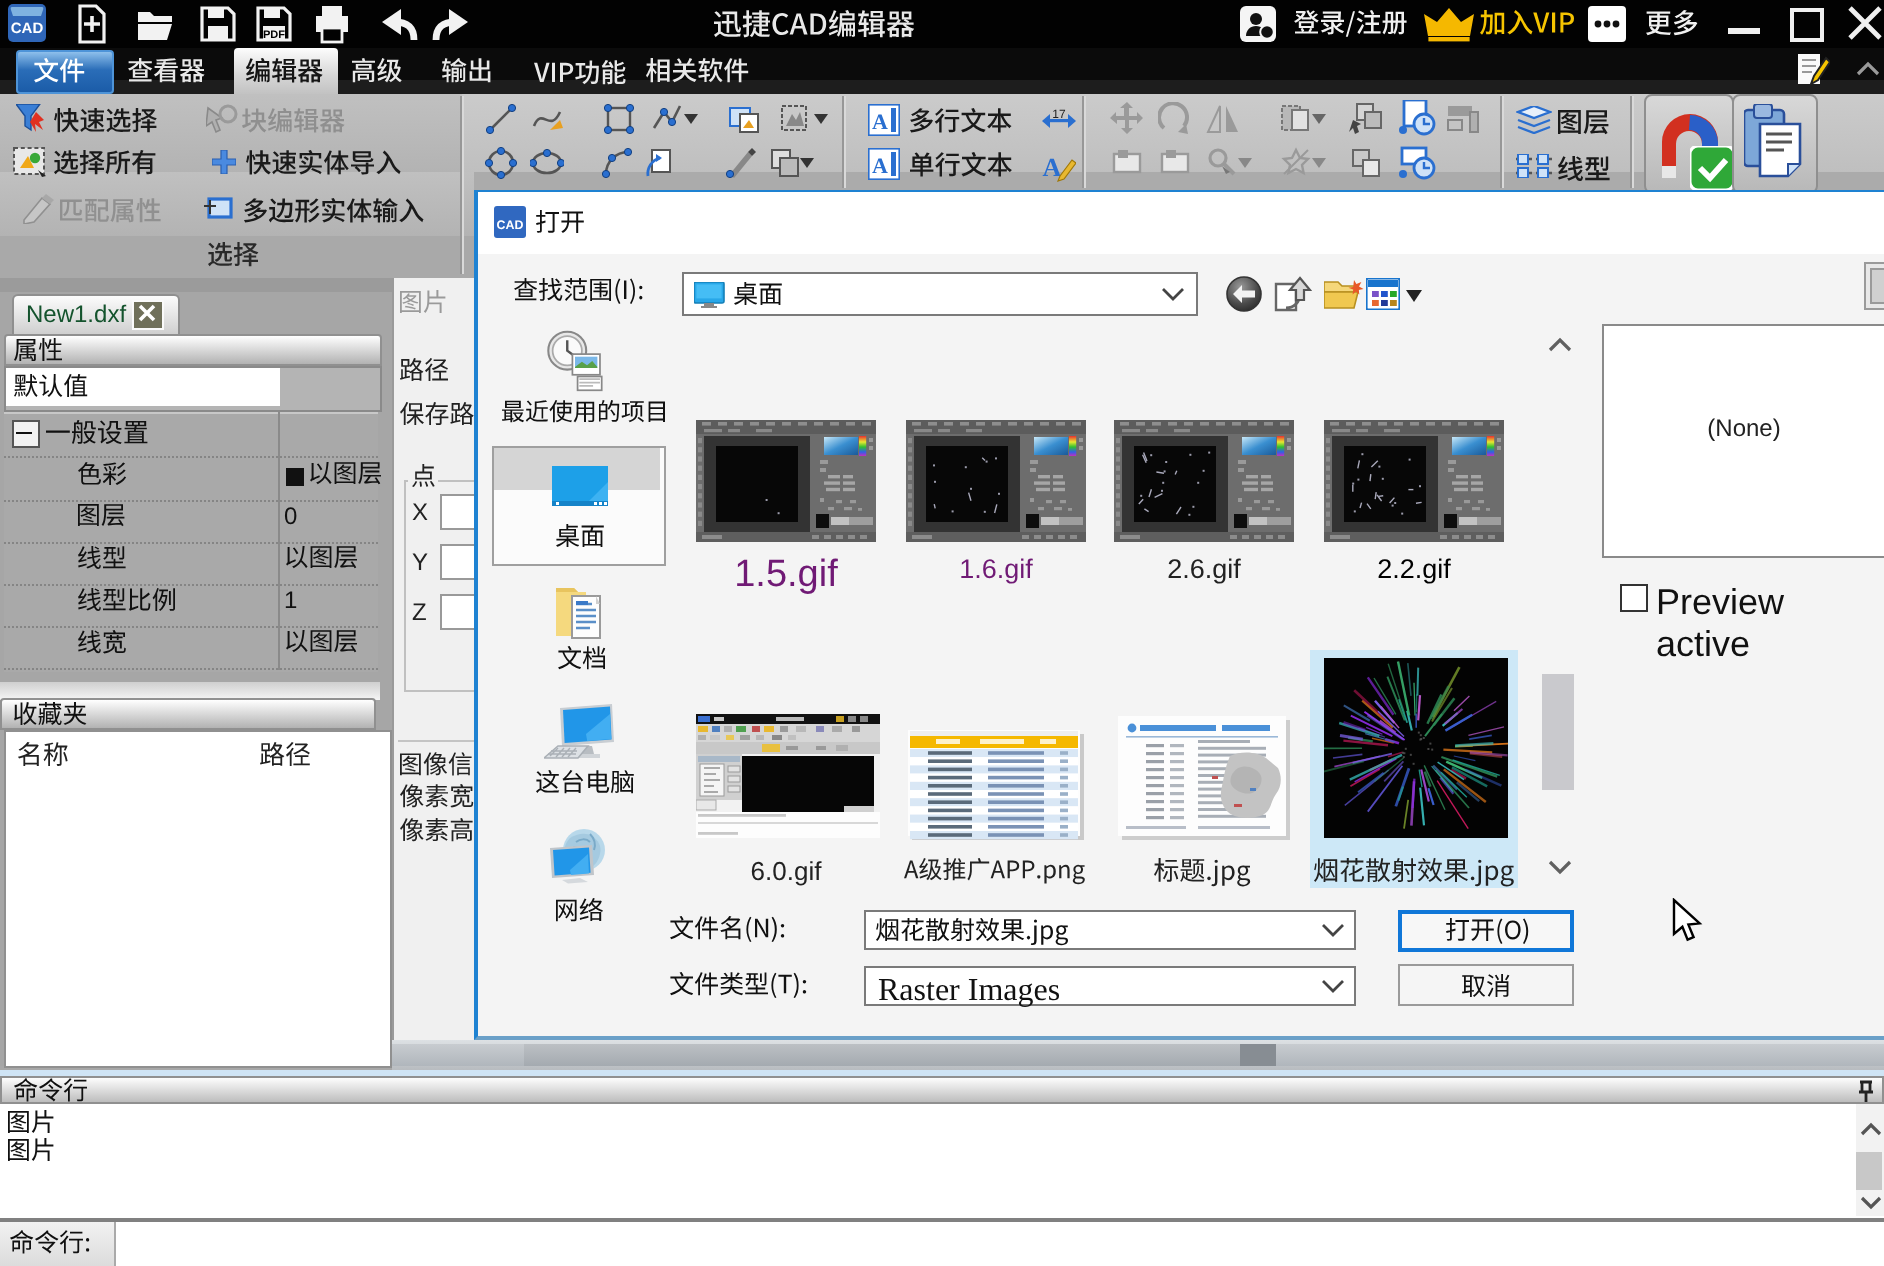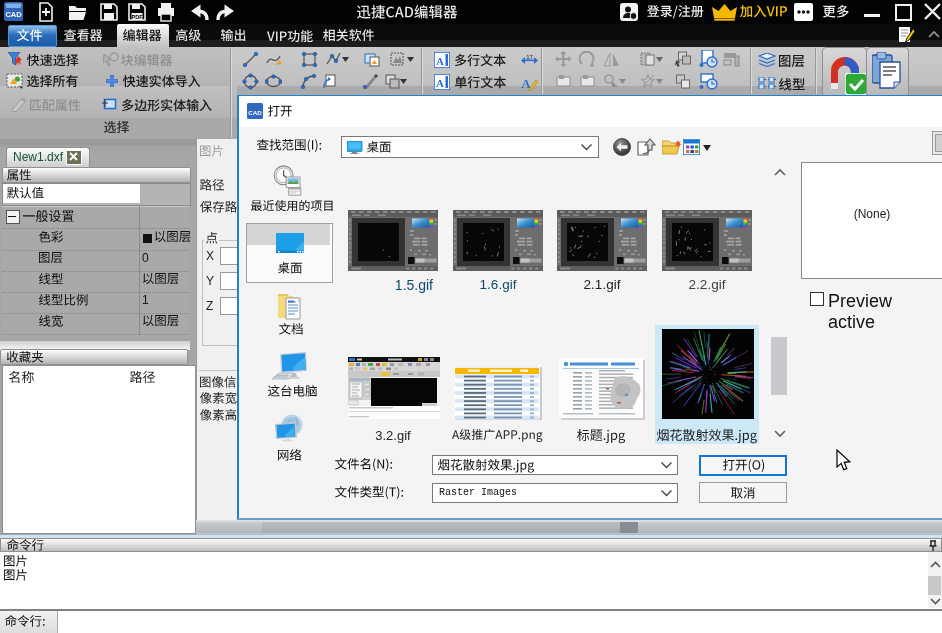--- a/index.html
+++ b/index.html
@@ -898,24 +898,24 @@
     <rect x="67.5" y="48.5" width="21" height="4" fill="#9e9e9e"></rect>
     <rect x="67.5" y="48.5" width="9" height="4" fill="#c2c2c2"></rect>
     <rect x="0" y="56" width="90" height="5" fill="#5e5e5e"></rect>
     <rect x="58" y="57.5" width="3.5" height="2" fill="#8c8c8c"></rect>
     <rect x="64" y="57.5" width="3.5" height="2" fill="#8c8c8c"></rect>
     <rect x="70" y="57.5" width="3.5" height="2" fill="#8c8c8c"></rect>
     <rect x="76" y="57.5" width="3.5" height="2" fill="#8c8c8c"></rect>
     <rect x="82" y="57.5" width="3.5" height="2" fill="#8c8c8c"></rect>
     <rect x="3" y="57.5" width="10" height="2" fill="#8c8c8c"></rect>
   </svg>
-<div class="a" style="left:353px;top:277px;width:80px;text-align:right;font-size:14px;color:#0c4a6e">1.5.gif</div>
-<div class="a" style="left:458px;top:277px;width:80px;text-align:center;font-size:13.5px;color:#0c4a6e">1.6.gif</div>
-<div class="a" style="left:562px;top:277px;width:80px;text-align:center;font-size:13.5px;color:#222">2.1.gif</div>
-<div class="a" style="left:667px;top:277px;width:80px;text-align:center;font-size:13.5px;color:#404040">2.2.gif</div>
+<div class="a" style="left:353px;top:277px;width:80px;text-align:center;font-size:19px;color:#701a75">1.5.gif</div>
+<div class="a" style="left:458px;top:277px;width:80px;text-align:center;font-size:13.5px;color:#701a75">1.6.gif</div>
+<div class="a" style="left:562px;top:277px;width:80px;text-align:center;font-size:13.5px;color:#222">2.6.gif</div>
+<div class="a" style="left:667px;top:277px;width:80px;text-align:center;font-size:13.5px;color:#000000">2.2.gif</div>
 <svg class="a" style="left:348px;top:357px" width="92" height="62">
 <rect width="92" height="62" fill="#f2f2f2"></rect>
 <rect x="0" y="0" width="92" height="5" fill="#111"></rect>
 <rect x="1" y="1" width="6" height="3" fill="#3a6fd0"></rect>
     <rect x="9" y="1.5" width="5" height="2" fill="#c8c8c8"></rect>
     <rect x="40" y="1.5" width="14" height="2" fill="#bbb"></rect>
     <rect x="70" y="1" width="4" height="3" fill="#c8a020"></rect>
     <rect x="76" y="1" width="4" height="3" fill="#888"></rect>
     <rect x="82" y="1" width="4" height="3" fill="#888"></rect>
 <rect x="0" y="5" width="92" height="9" fill="#d6d6d6"></rect>
@@ -1162,21 +1162,21 @@
     <rect x="49.4" y="39.5" width="1" height="1" fill="#555" opacity=".8"></rect>
     <rect x="52.7" y="42.3" width="1" height="1" fill="#555" opacity=".8"></rect>
     <rect x="47.9" y="38.1" width="1" height="1" fill="#555" opacity=".8"></rect>
     <rect x="40.4" y="44.9" width="1" height="1" fill="#555" opacity=".8"></rect>
     <rect x="48.1" y="40.0" width="1" height="1" fill="#555" opacity=".8"></rect>
     <rect x="39.4" y="49.0" width="1" height="1" fill="#555" opacity=".8"></rect>
     <rect x="44.3" y="52.4" width="1" height="1" fill="#555" opacity=".8"></rect>
     <rect x="53.6" y="45.3" width="1" height="1" fill="#555" opacity=".8"></rect>
     <rect x="39.0" y="46.9" width="1" height="1" fill="#555" opacity=".8"></rect>
   </svg>
-<div class="a" style="left:348px;top:428px;width:90px;text-align:center;font-size:13px;color:#222">3.2.gif</div>
+<div class="a" style="left:348px;top:428px;width:90px;text-align:center;font-size:13px;color:#222">6.0.gif</div>
 <svg style="position:absolute;left:451.8px;top:429px;overflow:visible" width="92" height="15">
     <path d="M0 10.1 3 1.3H4.2L7.2 10.1H6L4.5 5.2Q4.3 4.4 4 3.7Q3.8 3 3.6 2.2H3.6Q3.4 3 3.1 3.7Q2.9 4.4 2.7 5.2L1.1 10.1ZM1.6 7.4V6.5H5.6V7.4ZM13.4 1.1 14.3 1.1Q14.2 3.3 14 5.2Q13.8 7 13.3 8.5Q12.8 10 12 11.1Q11.9 11 11.8 10.9Q11.6 10.8 11.5 10.7Q11.3 10.6 11.2 10.5Q12 9.5 12.5 8.1Q13 6.7 13.2 4.9Q13.4 3.2 13.4 1.1ZM12.1 0.8H16.8V1.6H12.1ZM16 4.1H17.7V4.9H15.7ZM17.5 4.1H17.6L17.8 4L18.4 4.3Q18 6 17.3 7.3Q16.6 8.7 15.6 9.6Q14.7 10.5 13.5 11.1Q13.5 11 13.3 10.8Q13.2 10.7 13.1 10.6Q13 10.5 12.9 10.4Q14 9.9 14.9 9Q15.8 8.2 16.5 7Q17.2 5.8 17.5 4.3ZM14.1 3.9Q14.5 5.3 15.2 6.6Q15.8 7.8 16.8 8.8Q17.7 9.8 18.8 10.3Q18.7 10.4 18.6 10.5Q18.5 10.7 18.4 10.8Q18.3 10.9 18.2 11Q17.1 10.4 16.1 9.4Q15.2 8.3 14.5 7Q13.8 5.7 13.3 4.2ZM16.4 0.8H17.3Q17.2 1.5 16.9 2.2Q16.7 3 16.5 3.7Q16.3 4.4 16.2 4.9H15.3Q15.5 4.3 15.7 3.6Q15.9 2.9 16.1 2.2Q16.3 1.4 16.4 0.8ZM8 8Q8 7.9 7.9 7.7Q7.9 7.6 7.8 7.4Q7.8 7.3 7.7 7.1Q7.9 7.1 8.1 6.9Q8.4 6.7 8.6 6.3Q8.8 6.2 9.1 5.8Q9.4 5.4 9.8 4.9Q10.1 4.4 10.5 3.8Q10.9 3.2 11.2 2.5L12 3Q11.2 4.2 10.4 5.4Q9.5 6.6 8.6 7.5V7.5Q8.6 7.5 8.5 7.6Q8.4 7.6 8.3 7.7Q8.2 7.7 8.1 7.8Q8 7.9 8 8ZM8 8 7.9 7.2 8.3 6.9 11.8 5.9Q11.8 6.1 11.8 6.3Q11.8 6.5 11.9 6.7Q10.7 7 9.9 7.2Q9.2 7.5 8.8 7.6Q8.4 7.7 8.3 7.8Q8.1 7.9 8 8ZM7.9 5Q7.9 4.9 7.8 4.8Q7.8 4.6 7.7 4.5Q7.7 4.3 7.6 4.2Q7.8 4.1 8 3.9Q8.1 3.7 8.3 3.4Q8.4 3.3 8.6 2.9Q8.8 2.6 9.1 2.1Q9.3 1.6 9.6 1.1Q9.8 0.5 10 0L10.9 0.4Q10.5 1.1 10.1 1.9Q9.8 2.6 9.3 3.3Q8.9 4 8.5 4.5V4.6Q8.5 4.6 8.4 4.6Q8.3 4.7 8.2 4.7Q8.1 4.8 8 4.9Q7.9 5 7.9 5ZM7.9 5 7.9 4.4 8.3 4.1 10.6 3.8Q10.5 4 10.5 4.2Q10.5 4.4 10.5 4.6Q9.7 4.7 9.3 4.8Q8.8 4.8 8.5 4.9Q8.3 4.9 8.1 5Q8 5 7.9 5ZM7.8 9.4Q8.3 9.3 8.9 9Q9.6 8.8 10.4 8.5Q11.1 8.2 11.9 8L12 8.7Q11 9.2 9.9 9.6Q8.8 10 8 10.3ZM19.6 6.4Q20.3 6.2 21.3 5.9Q22.4 5.6 23.4 5.3L23.5 6.1Q22.6 6.4 21.6 6.7Q20.6 7 19.9 7.3ZM19.7 2.4H23.5V3.3H19.7ZM21.3 0H22.2V10Q22.2 10.3 22.1 10.5Q22 10.7 21.7 10.9Q21.5 11 21.1 11Q20.8 11 20.2 11Q20.2 10.9 20.1 10.6Q20 10.4 19.9 10.2Q20.3 10.2 20.6 10.2Q21 10.2 21.1 10.2Q21.2 10.2 21.2 10.1Q21.3 10.1 21.3 9.9ZM24.7 4.6H30.3V5.4H24.7ZM24.7 7H30.3V7.8H24.7ZM24.8 9.4H30.7V10.2H24.8ZM25.3 0.1 26.1 0.3Q25.8 1.3 25.4 2.2Q25 3.1 24.5 3.9Q24 4.7 23.4 5.4Q23.4 5.3 23.3 5.2Q23.1 5 23 4.9Q22.9 4.8 22.8 4.7Q23.3 4.2 23.8 3.4Q24.2 2.7 24.6 1.8Q25 1 25.3 0.1ZM25.3 2.2H30.5V3H25.3V11.1H24.4V2.9L25.1 2.2ZM27.3 2.6H28.2V9.8H27.3ZM26.9 0.4 27.7 0.1Q28 0.5 28.3 1Q28.5 1.5 28.6 1.9L27.8 2.2Q27.7 1.8 27.4 1.3Q27.2 0.8 26.9 0.4ZM33.4 1.8H42.6V2.7H33.4ZM33 1.8H33.9V5.3Q33.9 6 33.9 6.7Q33.8 7.5 33.7 8.3Q33.5 9.1 33.2 9.8Q32.9 10.6 32.5 11.2Q32.4 11.1 32.2 11Q32.1 10.8 32 10.7Q31.8 10.6 31.7 10.5Q32.3 9.8 32.5 8.9Q32.8 8 32.9 7Q33 6.1 33 5.3ZM36.9 0.2 37.8 0Q38 0.4 38.2 0.9Q38.4 1.4 38.5 1.7L37.5 2Q37.4 1.6 37.2 1.1Q37.1 0.6 36.9 0.2ZM43.3 10.1 46.3 1.3H47.5L50.5 10.1H49.3L47.8 5.2Q47.5 4.4 47.3 3.7Q47.1 3 46.9 2.2H46.9Q46.6 3 46.4 3.7Q46.2 4.4 46 5.2L44.4 10.1ZM44.9 7.4V6.5H48.9V7.4ZM51.8 10.1V1.3H54.3Q55.3 1.3 56 1.5Q56.7 1.8 57.1 2.4Q57.6 2.9 57.6 3.9Q57.6 4.8 57.2 5.4Q56.7 6 56 6.3Q55.3 6.6 54.3 6.6H52.9V10.1ZM52.9 5.7H54.2Q55.3 5.7 55.9 5.3Q56.5 4.8 56.5 3.9Q56.5 2.9 55.9 2.6Q55.3 2.2 54.1 2.2H52.9ZM59.4 10.1V1.3H61.9Q62.9 1.3 63.6 1.5Q64.3 1.8 64.7 2.4Q65.2 2.9 65.2 3.9Q65.2 4.8 64.7 5.4Q64.3 6 63.6 6.3Q62.9 6.6 61.9 6.6H60.5V10.1ZM60.5 5.7H61.8Q62.9 5.7 63.5 5.3Q64.1 4.8 64.1 3.9Q64.1 2.9 63.5 2.6Q62.9 2.2 61.7 2.2H60.5ZM67.4 10.3Q67.1 10.3 66.8 10Q66.6 9.8 66.6 9.4Q66.6 9 66.8 8.8Q67.1 8.6 67.4 8.6Q67.7 8.6 68 8.8Q68.2 9 68.2 9.4Q68.2 9.8 68 10Q67.7 10.3 67.4 10.3ZM70.2 12.8V3.6H71.1L71.2 4.3H71.2Q71.7 4 72.2 3.7Q72.7 3.4 73.3 3.4Q74.1 3.4 74.7 3.8Q75.3 4.2 75.6 5Q75.9 5.7 75.9 6.7Q75.9 7.8 75.5 8.6Q75.1 9.4 74.4 9.8Q73.8 10.3 73 10.3Q72.6 10.3 72.2 10.1Q71.7 9.9 71.3 9.5L71.3 10.6V12.8ZM72.9 9.3Q73.4 9.3 73.8 9Q74.3 8.7 74.5 8.1Q74.7 7.6 74.7 6.8Q74.7 6 74.6 5.5Q74.4 4.9 74 4.6Q73.6 4.3 73 4.3Q72.6 4.3 72.2 4.6Q71.8 4.8 71.3 5.2V8.7Q71.7 9 72.1 9.2Q72.6 9.3 72.9 9.3ZM77.6 10.1V3.6H78.5L78.6 4.5H78.7Q79.1 4.1 79.6 3.7Q80.2 3.4 80.8 3.4Q81.9 3.4 82.3 4.1Q82.8 4.7 82.8 6V10.1H81.7V6.1Q81.7 5.2 81.4 4.8Q81.2 4.4 80.5 4.4Q80 4.4 79.6 4.6Q79.2 4.9 78.7 5.4V10.1ZM87.1 13.1Q86.3 13.1 85.7 12.9Q85.1 12.7 84.8 12.3Q84.4 11.9 84.4 11.4Q84.4 10.9 84.7 10.5Q84.9 10.2 85.4 9.9V9.8Q85.2 9.7 85 9.4Q84.8 9.1 84.8 8.8Q84.8 8.3 85.1 8Q85.3 7.7 85.5 7.5V7.5Q85.2 7.2 85 6.8Q84.7 6.3 84.7 5.7Q84.7 5 85 4.5Q85.4 4 85.9 3.7Q86.5 3.4 87.1 3.4Q87.4 3.4 87.6 3.5Q87.9 3.5 88.1 3.6H90.3V4.4H89Q89.2 4.6 89.4 5Q89.5 5.3 89.5 5.8Q89.5 6.5 89.2 7Q88.9 7.5 88.3 7.8Q87.8 8 87.1 8Q86.9 8 86.6 8Q86.4 7.9 86.2 7.8Q86 8 85.9 8.1Q85.7 8.3 85.7 8.6Q85.7 8.9 86 9.1Q86.2 9.3 86.9 9.3H88.2Q89.3 9.3 89.9 9.7Q90.4 10 90.4 10.8Q90.4 11.4 90 12Q89.6 12.5 88.9 12.8Q88.1 13.1 87.1 13.1ZM87.1 7.3Q87.5 7.3 87.8 7.1Q88.1 6.9 88.3 6.6Q88.5 6.2 88.5 5.7Q88.5 5.3 88.3 4.9Q88.1 4.6 87.8 4.4Q87.5 4.2 87.1 4.2Q86.7 4.2 86.4 4.4Q86.1 4.6 85.9 4.9Q85.7 5.3 85.7 5.7Q85.7 6.2 85.9 6.6Q86.1 6.9 86.4 7.1Q86.8 7.3 87.1 7.3ZM87.3 12.3Q87.9 12.3 88.4 12.2Q88.8 12 89.1 11.7Q89.4 11.3 89.4 11Q89.4 10.6 89 10.4Q88.7 10.2 88 10.2H86.9Q86.7 10.2 86.5 10.2Q86.3 10.2 86.1 10.1Q85.7 10.3 85.6 10.6Q85.4 10.9 85.4 11.2Q85.4 11.7 85.9 12Q86.4 12.3 87.3 12.3Z" fill="#222"></path>
   </svg>
 <svg style="position:absolute;left:577.0px;top:429px;overflow:visible" width="50" height="16">
     <path d="M5.7 1H11.4V1.9H5.7ZM5.2 4.1H12.1V5H5.2ZM8 4.6H8.9V10.7Q8.9 11.1 8.8 11.4Q8.7 11.6 8.5 11.7Q8.2 11.9 7.7 11.9Q7.2 11.9 6.6 11.9Q6.5 11.7 6.5 11.4Q6.4 11.1 6.3 10.9Q6.8 10.9 7.2 10.9Q7.6 10.9 7.7 10.9Q7.9 10.9 7.9 10.9Q8 10.8 8 10.7ZM9.8 6.7 10.7 6.4Q11 7.1 11.3 7.8Q11.6 8.5 11.8 9.2Q12 9.9 12.1 10.4L11.2 10.7Q11.1 10.2 10.9 9.5Q10.7 8.8 10.4 8.1Q10.1 7.3 9.8 6.7ZM6.1 6.5 7 6.7Q6.8 7.4 6.5 8.2Q6.2 8.9 5.9 9.5Q5.6 10.2 5.2 10.7Q5.1 10.6 5 10.5Q4.8 10.4 4.7 10.3Q4.5 10.2 4.4 10.2Q5 9.5 5.4 8.5Q5.8 7.5 6.1 6.5ZM0.3 2.8H5V3.7H0.3ZM2.3 0H3.3V11.9H2.3ZM2.2 3.3 2.9 3.5Q2.7 4.2 2.5 5Q2.2 5.8 1.9 6.5Q1.6 7.3 1.3 7.9Q0.9 8.6 0.6 9Q0.5 8.9 0.4 8.7Q0.3 8.6 0.2 8.4Q0.1 8.2 0 8.1Q0.5 7.6 0.9 6.8Q1.3 6 1.7 5.1Q2 4.1 2.2 3.3ZM3.2 3.9Q3.3 4.1 3.6 4.4Q3.9 4.7 4.2 5.1Q4.5 5.5 4.7 5.8Q5 6.1 5.1 6.2L4.5 7Q4.3 6.8 4.1 6.4Q3.9 6.1 3.6 5.7Q3.4 5.2 3.1 4.9Q2.9 4.6 2.7 4.4ZM15 2.9V3.9H17.6V2.9ZM15 1.3V2.2H17.6V1.3ZM14.1 0.6H18.5V4.6H14.1ZM13.3 5.6H19.2V6.4H13.3ZM19.2 0.6H25.1V1.4H19.2ZM16 5.9H16.8V10.8L16 10.3ZM16.4 7.8H19V8.5H16.4ZM21.7 0.9 22.7 1.1Q22.5 1.6 22.3 2.1Q22.1 2.6 21.9 3L21.1 2.8Q21.3 2.4 21.4 1.8Q21.6 1.3 21.7 0.9ZM14.9 8.3Q15.2 9.2 15.8 9.7Q16.3 10.2 17 10.4Q17.8 10.7 18.7 10.8Q19.6 10.9 20.7 10.9Q20.9 10.9 21.3 10.9Q21.7 10.9 22.3 10.9Q22.9 10.9 23.5 10.9Q24 10.9 24.5 10.9Q25 10.8 25.2 10.8Q25.1 11 25 11.2Q24.9 11.5 24.9 11.7H24H20.7Q19.5 11.7 18.4 11.6Q17.4 11.5 16.6 11.1Q15.8 10.8 15.3 10.2Q14.7 9.6 14.3 8.6ZM19.7 2.7H24.5V8.1H23.6V3.4H20.5V8.1H19.7ZM14.3 7 15.1 7.1Q15.1 8.6 14.8 9.8Q14.5 11.1 13.8 11.9Q13.8 11.9 13.6 11.8Q13.5 11.7 13.4 11.6Q13.2 11.5 13.1 11.5Q13.8 10.7 14 9.6Q14.3 8.4 14.3 7ZM21.7 4H22.6Q22.5 5.4 22.4 6.5Q22.3 7.5 21.9 8.3Q21.6 9.1 20.9 9.6Q20.2 10.2 19.1 10.6Q19.1 10.4 18.9 10.2Q18.8 10 18.6 9.9Q19.7 9.6 20.3 9.1Q20.9 8.6 21.2 7.9Q21.5 7.2 21.6 6.3Q21.7 5.3 21.7 4ZM22.2 8.5 22.8 8Q23.2 8.3 23.6 8.6Q24 9 24.4 9.3Q24.8 9.6 25.1 9.9L24.5 10.5Q24.3 10.2 23.9 9.9Q23.5 9.5 23 9.2Q22.6 8.8 22.2 8.5ZM27.5 11.1Q27.1 11.1 26.9 10.8Q26.6 10.6 26.6 10.2Q26.6 9.8 26.9 9.5Q27.1 9.3 27.5 9.3Q27.9 9.3 28.1 9.5Q28.4 9.8 28.4 10.2Q28.4 10.6 28.1 10.8Q27.9 11.1 27.5 11.1ZM29.8 14.1Q29.5 14.1 29.2 14Q28.9 14 28.7 13.9L29 13Q29.1 13 29.3 13.1Q29.5 13.1 29.6 13.1Q30.2 13.1 30.3 12.7Q30.5 12.4 30.5 11.7V3.9H31.7V11.7Q31.7 12.4 31.5 13Q31.3 13.5 30.9 13.8Q30.5 14.1 29.8 14.1ZM31.1 2.4Q30.8 2.4 30.5 2.2Q30.3 2 30.3 1.6Q30.3 1.3 30.5 1.1Q30.8 0.9 31.1 0.9Q31.4 0.9 31.7 1.1Q31.9 1.3 31.9 1.6Q31.9 2 31.7 2.2Q31.4 2.4 31.1 2.4ZM34.1 13.9V3.9H35.1L35.2 4.7H35.2Q35.7 4.3 36.3 4Q36.8 3.7 37.4 3.7Q38.4 3.7 39 4.1Q39.6 4.6 39.9 5.4Q40.3 6.2 40.3 7.3Q40.3 8.5 39.8 9.3Q39.4 10.2 38.7 10.7Q38 11.1 37.2 11.1Q36.7 11.1 36.2 10.9Q35.7 10.7 35.2 10.3L35.3 11.5V13.9ZM37 10.1Q37.6 10.1 38 9.8Q38.5 9.4 38.8 8.8Q39 8.2 39 7.3Q39 6.5 38.8 5.9Q38.6 5.3 38.2 5Q37.8 4.7 37.2 4.7Q36.7 4.7 36.2 4.9Q35.8 5.2 35.3 5.6V9.4Q35.7 9.8 36.2 9.9Q36.6 10.1 37 10.1ZM44.5 14.2Q43.7 14.2 43 14Q42.3 13.7 42 13.3Q41.6 12.9 41.6 12.3Q41.6 11.8 41.9 11.4Q42.1 11 42.6 10.7V10.6Q42.4 10.5 42.2 10.2Q42 9.9 42 9.5Q42 9 42.3 8.7Q42.5 8.3 42.8 8.2V8.1Q42.4 7.8 42.1 7.3Q41.9 6.8 41.9 6.2Q41.9 5.4 42.2 4.9Q42.6 4.3 43.2 4Q43.8 3.7 44.5 3.7Q44.8 3.7 45.1 3.7Q45.3 3.8 45.5 3.9H48V4.8H46.5Q46.8 5 46.9 5.4Q47.1 5.8 47.1 6.2Q47.1 7 46.7 7.5Q46.4 8.1 45.8 8.4Q45.2 8.7 44.5 8.7Q44.3 8.7 44 8.6Q43.7 8.6 43.5 8.4Q43.3 8.6 43.1 8.8Q43 9 43 9.3Q43 9.6 43.3 9.8Q43.5 10.1 44.2 10.1H45.6Q46.9 10.1 47.5 10.5Q48.1 10.9 48.1 11.7Q48.1 12.4 47.6 12.9Q47.2 13.5 46.4 13.8Q45.6 14.2 44.5 14.2ZM44.5 7.9Q44.9 7.9 45.3 7.7Q45.6 7.5 45.8 7.1Q46 6.7 46 6.2Q46 5.7 45.8 5.3Q45.6 4.9 45.3 4.7Q44.9 4.6 44.5 4.6Q44.1 4.6 43.8 4.7Q43.4 4.9 43.2 5.3Q43 5.7 43 6.2Q43 6.7 43.2 7.1Q43.4 7.5 43.8 7.7Q44.1 7.9 44.5 7.9ZM44.7 13.4Q45.4 13.4 45.9 13.1Q46.4 12.9 46.6 12.6Q46.9 12.3 46.9 11.9Q46.9 11.4 46.6 11.2Q46.2 11 45.5 11H44.3Q44.1 11 43.8 11Q43.6 11 43.4 10.9Q43 11.2 42.8 11.5Q42.6 11.8 42.6 12.1Q42.6 12.7 43.2 13Q43.7 13.4 44.7 13.4Z" fill="#222"></path>
   </svg>
 <svg style="position:absolute;left:657.0px;top:429px;overflow:visible" width="101" height="16">
     <path d="M2 0.1H2.9V4.5Q2.9 5.5 2.8 6.5Q2.8 7.5 2.5 8.5Q2.3 9.4 1.9 10.3Q1.4 11.2 0.7 12Q0.6 11.9 0.5 11.8Q0.4 11.6 0.2 11.5Q0.1 11.4 0 11.3Q0.9 10.4 1.3 9.2Q1.7 8.1 1.9 6.9Q2 5.7 2 4.5ZM0.6 2.7 1.3 2.8Q1.3 3.3 1.2 3.9Q1.1 4.5 1 5.1Q0.9 5.7 0.7 6.1L0 5.8Q0.2 5.4 0.3 4.9Q0.4 4.3 0.5 3.8Q0.5 3.2 0.6 2.7ZM4 2.3 4.8 2.6Q4.5 3.3 4.2 4Q3.9 4.8 3.7 5.3L3 5Q3.2 4.6 3.4 4.2Q3.6 3.7 3.7 3.2Q3.9 2.7 4 2.3ZM2.7 7.2Q2.8 7.3 3 7.5Q3.2 7.8 3.5 8.2Q3.7 8.5 4 8.8Q4.2 9.2 4.4 9.4Q4.6 9.7 4.7 9.8L4 10.6Q3.9 10.3 3.6 9.9Q3.4 9.5 3.1 9.1Q2.8 8.6 2.5 8.2Q2.2 7.9 2.1 7.6ZM6 4.1H10.3V5H6ZM5.4 10.3H11.1V11.2H5.4ZM7.8 1.9H8.5V3.7Q8.5 4.4 8.5 5.2Q8.4 6 8.2 6.8Q8 7.7 7.6 8.4Q7.1 9.2 6.4 9.9Q6.3 9.8 6.1 9.6Q5.9 9.5 5.8 9.4Q6.5 8.7 6.9 8Q7.3 7.3 7.4 6.5Q7.6 5.8 7.7 5.1Q7.8 4.3 7.8 3.7ZM4.8 0.6H11.6V11.9H10.6V1.5H5.7V12H4.8ZM7.7 5.7 8.3 5.4Q8.7 6 9.1 6.8Q9.6 7.5 9.9 8.2Q10.3 8.9 10.5 9.4L9.8 9.8Q9.6 9.3 9.2 8.6Q8.9 7.9 8.5 7.1Q8.1 6.4 7.7 5.7ZM19.3 3.7H20.3V10.2Q20.3 10.6 20.4 10.7Q20.5 10.8 21 10.8Q21.1 10.8 21.4 10.8Q21.8 10.8 22.1 10.8Q22.5 10.8 22.8 10.8Q23.1 10.8 23.3 10.8Q23.6 10.8 23.7 10.7Q23.9 10.5 24 10.1Q24 9.7 24.1 8.8Q24.2 8.9 24.3 9Q24.5 9.1 24.7 9.1Q24.8 9.2 25 9.2Q24.9 10.2 24.8 10.8Q24.6 11.3 24.3 11.5Q24 11.8 23.3 11.8Q23.3 11.8 23 11.8Q22.8 11.8 22.5 11.8Q22.1 11.8 21.8 11.8Q21.5 11.8 21.3 11.8Q21 11.8 20.9 11.8Q20.3 11.8 19.9 11.6Q19.6 11.5 19.4 11.1Q19.3 10.8 19.3 10.2ZM23.6 4.7 24.3 5.4Q23.4 6.1 22.3 6.7Q21.2 7.3 20 7.8Q18.8 8.4 17.6 8.9Q17.6 8.7 17.5 8.5Q17.4 8.3 17.3 8.1Q18.4 7.7 19.6 7.1Q20.8 6.5 21.8 5.9Q22.8 5.2 23.6 4.7ZM16.5 3.6 17.4 3.9Q17 4.7 16.4 5.5Q15.9 6.3 15.2 7Q14.6 7.7 14 8.2Q13.9 8.1 13.7 8Q13.6 7.9 13.4 7.8Q13.3 7.6 13.2 7.6Q13.8 7.1 14.4 6.5Q15 5.8 15.6 5.1Q16.1 4.4 16.5 3.6ZM13.3 1.3H24.7V2.2H13.3ZM16.4 0H17.4V3.3H16.4ZM20.7 0H21.7V3.4H20.7ZM15.3 6 16.3 5.1 16.3 5.1V12H15.3ZM26.2 1.6H32.4V2.4H26.2ZM26 4H32.4V4.8H26ZM27.4 7.4H31.1V8.1H27.4ZM27.4 9H31.1V9.8H27.4ZM27.5 0.1H28.4V4.5H27.5ZM30.1 0.1H31V4.5H30.1ZM26.9 5.7H31.2V6.4H27.8V12H26.9ZM30.7 5.7H31.6V11Q31.6 11.3 31.5 11.5Q31.4 11.7 31.2 11.8Q31 11.9 30.6 11.9Q30.2 12 29.6 12Q29.5 11.8 29.5 11.5Q29.4 11.3 29.3 11.1Q29.7 11.1 30 11.2Q30.4 11.2 30.5 11.1Q30.6 11.1 30.7 11.1Q30.7 11.1 30.7 10.9ZM33.4 2.4H38V3.3H33.4ZM33.7 0 34.6 0.2Q34.4 1.4 34.2 2.6Q33.9 3.7 33.5 4.8Q33.1 5.8 32.5 6.6Q32.5 6.5 32.3 6.3Q32.2 6.2 32.1 6Q32 5.9 31.8 5.8Q32.3 5.1 32.7 4.1Q33 3.2 33.3 2.2Q33.5 1.1 33.7 0ZM36.2 2.9 37.2 3Q36.9 5.2 36.3 6.9Q35.7 8.6 34.8 9.9Q33.8 11.1 32.2 12Q32.2 11.9 32.1 11.7Q32 11.6 31.9 11.4Q31.8 11.3 31.7 11.2Q33.1 10.4 34 9.3Q34.9 8.1 35.4 6.5Q36 5 36.2 2.9ZM33.9 3.2Q34.2 5 34.7 6.6Q35.2 8.1 36 9.3Q36.9 10.5 38.1 11.2Q38 11.2 37.8 11.4Q37.7 11.5 37.6 11.7Q37.5 11.9 37.4 12Q36.1 11.2 35.3 9.9Q34.5 8.7 33.9 7Q33.4 5.3 33.1 3.3ZM40.6 3.3H43.8V4.1H40.6ZM40.6 5.1H43.8V5.9H40.6ZM41.9 0 42.9 0.2Q42.7 0.6 42.5 1.1Q42.4 1.5 42.2 1.8L41.4 1.7Q41.5 1.3 41.7 0.8Q41.8 0.4 41.9 0ZM40.1 1.5H43.9V2.3H41V7.5H40.1ZM43.6 1.5H44.5V10.9Q44.5 11.3 44.4 11.5Q44.3 11.7 44 11.8Q43.7 11.9 43.3 12Q42.8 12 42.1 12Q42.1 11.8 42 11.6Q41.9 11.3 41.8 11.1Q42.3 11.1 42.7 11.1Q43.2 11.2 43.3 11.1Q43.5 11.1 43.5 11.1Q43.6 11 43.6 10.9ZM43 7.1 43.9 7.3Q43.4 8.2 42.7 8.9Q42 9.7 41.2 10.3Q40.4 10.9 39.6 11.4Q39.5 11.3 39.4 11.2Q39.3 11 39.1 10.9Q39 10.8 38.9 10.7Q39.7 10.3 40.5 9.7Q41.3 9.2 41.9 8.5Q42.6 7.8 43 7.1ZM45 3H51V4H45ZM48.6 0.1H49.5V10.8Q49.5 11.2 49.4 11.4Q49.3 11.7 49 11.8Q48.7 11.9 48.2 11.9Q47.7 12 46.9 12Q46.8 11.8 46.8 11.5Q46.7 11.2 46.5 11Q47.2 11.1 47.6 11.1Q48.1 11.1 48.3 11.1Q48.5 11 48.5 11Q48.6 10.9 48.6 10.8ZM45.4 5.5 46.2 5.1Q46.5 5.6 46.8 6.1Q47.2 6.7 47.4 7.2Q47.6 7.7 47.8 8.2L46.9 8.5Q46.8 8.1 46.6 7.6Q46.4 7 46.1 6.5Q45.7 5.9 45.4 5.5ZM39.2 7H44V7.8H39.2ZM52.2 1.9H58.2V2.8H52.2ZM53.7 3.1 54.5 3.4Q54.3 3.9 54 4.5Q53.7 5.1 53.3 5.6Q53 6.1 52.6 6.5Q52.6 6.5 52.4 6.3Q52.3 6.2 52.2 6.1Q52 6 51.9 5.9Q52.5 5.4 52.9 4.6Q53.4 3.9 53.7 3.1ZM56 5.3 56.9 5.4Q56.3 7.5 55.2 9.1Q54.2 10.6 52.7 11.7Q52.6 11.6 52.5 11.4Q52.4 11.3 52.2 11.2Q52.1 11 52 10.9Q53.5 10 54.5 8.6Q55.5 7.1 56 5.3ZM55.8 3.5 56.6 3.1Q56.9 3.4 57.2 3.8Q57.5 4.2 57.7 4.6Q57.9 5 58.1 5.3L57.3 5.8Q57.2 5.5 56.9 5.1Q56.7 4.7 56.4 4.3Q56.1 3.8 55.8 3.5ZM53.3 6.3 54 5.7Q54.5 6.2 55 6.8Q55.6 7.3 56 7.9Q56.5 8.5 56.9 9Q57.3 9.6 57.6 10L56.8 10.6Q56.6 10.2 56.2 9.6Q55.8 9.1 55.3 8.5Q54.8 7.9 54.3 7.3Q53.8 6.7 53.3 6.3ZM59.6 2.4H63.9V3.3H59.6ZM59.9 0 60.8 0.1Q60.6 1.4 60.2 2.6Q59.9 3.8 59.5 4.9Q59 5.9 58.5 6.7Q58.4 6.6 58.3 6.5Q58.2 6.3 58 6.2Q57.9 6 57.8 6Q58.3 5.2 58.7 4.3Q59.1 3.4 59.4 2.3Q59.7 1.2 59.9 0ZM62.3 3 63.2 3.1Q62.9 5.3 62.2 7Q61.6 8.7 60.6 10Q59.5 11.2 57.9 12Q57.8 11.9 57.7 11.8Q57.6 11.6 57.5 11.5Q57.3 11.4 57.2 11.3Q58.8 10.6 59.8 9.4Q60.8 8.3 61.4 6.7Q62 5.1 62.3 3ZM59.7 4.1Q60 5.6 60.6 7Q61.2 8.4 62.1 9.5Q62.9 10.6 64.1 11.2Q64 11.3 63.8 11.4Q63.7 11.6 63.6 11.7Q63.5 11.8 63.4 12Q62.2 11.3 61.3 10.1Q60.5 9 59.8 7.5Q59.2 6 58.9 4.3ZM54.1 0.3 54.9 0Q55.2 0.4 55.5 0.8Q55.8 1.3 55.9 1.6L55.1 2Q55 1.6 54.7 1.2Q54.4 0.7 54.1 0.3ZM65.3 6.9H76.7V7.8H65.3ZM70.5 1H71.5V12H70.5ZM70.1 7.3 71 7.7Q70.3 8.5 69.5 9.2Q68.6 10 67.6 10.6Q66.6 11.2 65.6 11.5Q65.6 11.4 65.4 11.3Q65.3 11.1 65.2 11Q65.1 10.8 65 10.7Q65.7 10.5 66.4 10.1Q67.2 9.8 67.9 9.3Q68.6 8.9 69.1 8.4Q69.7 7.8 70.1 7.3ZM71.8 7.3Q72.2 7.8 72.8 8.3Q73.4 8.8 74.1 9.3Q74.8 9.7 75.6 10.1Q76.3 10.4 77 10.7Q76.9 10.8 76.8 10.9Q76.7 11.1 76.6 11.2Q76.5 11.4 76.4 11.5Q75.7 11.2 74.9 10.8Q74.2 10.4 73.5 9.9Q72.7 9.4 72.1 8.8Q71.5 8.2 71 7.6ZM67.6 3.6V5H74.5V3.6ZM67.6 1.5V2.8H74.5V1.5ZM66.6 0.6H75.5V5.8H66.6ZM79.3 11.1Q78.9 11.1 78.7 10.9Q78.4 10.6 78.4 10.2Q78.4 9.8 78.7 9.5Q78.9 9.3 79.3 9.3Q79.7 9.3 79.9 9.5Q80.2 9.8 80.2 10.2Q80.2 10.6 79.9 10.9Q79.7 11.1 79.3 11.1ZM81.6 14.1Q81.3 14.1 81 14Q80.7 14 80.5 13.9L80.8 13Q80.9 13.1 81.1 13.1Q81.3 13.1 81.4 13.1Q82 13.1 82.1 12.8Q82.3 12.4 82.3 11.7V3.9H83.5V11.7Q83.5 12.5 83.3 13Q83.1 13.5 82.7 13.8Q82.3 14.1 81.6 14.1ZM82.9 2.4Q82.6 2.4 82.3 2.2Q82.1 2 82.1 1.6Q82.1 1.3 82.3 1.1Q82.6 0.9 82.9 0.9Q83.2 0.9 83.5 1.1Q83.7 1.3 83.7 1.6Q83.7 2 83.5 2.2Q83.2 2.4 82.9 2.4ZM85.9 13.9V3.9H86.9L87 4.7H87Q87.5 4.3 88.1 4Q88.6 3.7 89.2 3.7Q90.2 3.7 90.8 4.1Q91.4 4.6 91.7 5.4Q92.1 6.2 92.1 7.3Q92.1 8.5 91.6 9.4Q91.2 10.2 90.5 10.7Q89.8 11.1 89 11.1Q88.5 11.1 88 10.9Q87.5 10.7 87 10.3L87.1 11.5V13.9ZM88.8 10.1Q89.4 10.1 89.8 9.8Q90.3 9.4 90.6 8.8Q90.8 8.2 90.8 7.3Q90.8 6.5 90.6 5.9Q90.4 5.4 90 5Q89.6 4.7 89 4.7Q88.5 4.7 88 4.9Q87.6 5.2 87.1 5.7V9.4Q87.6 9.8 88 9.9Q88.5 10.1 88.8 10.1ZM96.3 14.2Q95.5 14.2 94.8 14Q94.1 13.7 93.8 13.3Q93.4 12.9 93.4 12.3Q93.4 11.8 93.7 11.4Q93.9 11 94.4 10.7V10.6Q94.2 10.5 94 10.2Q93.8 9.9 93.8 9.5Q93.8 9 94.1 8.7Q94.3 8.4 94.6 8.2V8.1Q94.2 7.8 94 7.3Q93.7 6.9 93.7 6.2Q93.7 5.4 94 4.9Q94.4 4.3 95 4Q95.6 3.7 96.3 3.7Q96.6 3.7 96.9 3.7Q97.1 3.8 97.3 3.9H99.8V4.8H98.3Q98.6 5 98.7 5.4Q98.9 5.8 98.9 6.2Q98.9 7 98.6 7.5Q98.2 8.1 97.6 8.4Q97 8.7 96.3 8.7Q96.1 8.7 95.8 8.6Q95.5 8.6 95.3 8.5Q95.1 8.6 94.9 8.8Q94.8 9 94.8 9.3Q94.8 9.6 95.1 9.8Q95.3 10.1 96.1 10.1H97.4Q98.7 10.1 99.3 10.5Q99.9 10.9 99.9 11.7Q99.9 12.4 99.5 13Q99 13.5 98.2 13.9Q97.4 14.2 96.3 14.2ZM96.3 7.9Q96.7 7.9 97.1 7.7Q97.4 7.5 97.6 7.1Q97.8 6.7 97.8 6.2Q97.8 5.7 97.6 5.3Q97.4 5 97.1 4.8Q96.7 4.6 96.3 4.6Q95.9 4.6 95.6 4.8Q95.2 5 95 5.3Q94.8 5.7 94.8 6.2Q94.8 6.7 95 7.1Q95.2 7.5 95.6 7.7Q95.9 7.9 96.3 7.9ZM96.5 13.4Q97.2 13.4 97.7 13.2Q98.2 13 98.5 12.6Q98.7 12.3 98.7 11.9Q98.7 11.4 98.4 11.2Q98 11 97.3 11H96.1Q95.9 11 95.6 11Q95.4 11 95.2 10.9Q94.8 11.2 94.6 11.5Q94.4 11.8 94.4 12.1Q94.4 12.7 95 13Q95.5 13.4 96.5 13.4Z" fill="#222"></path>
   </svg>
 <svg class="a" style="left:774px;top:167px" width="12" height="10">
@@ -1203,21 +1203,21 @@
     <path d="M0.5 0.5l5 5 5-5" fill="none" stroke="#444" stroke-width="1.4"></path>
   </svg>
 <div class="a" style="left:699px;top:455px;width:88px;height:21px;background:#f7f7f7;border:2px solid #1077d8;box-sizing:border-box"></div>
 <svg style="position:absolute;left:722.5px;top:459px;overflow:visible" width="43" height="14">
     <path d="M0 6.6Q0.6 6.5 1.4 6.3Q2.1 6 3 5.8Q3.8 5.6 4.7 5.3L4.8 6.2Q3.6 6.6 2.4 6.9Q1.2 7.3 0.3 7.5ZM0.1 2.5H4.7V3.4H0.1ZM2 0H2.9V10.3Q2.9 10.6 2.8 10.9Q2.7 11.1 2.5 11.2Q2.2 11.3 1.8 11.3Q1.4 11.4 0.7 11.4Q0.7 11.2 0.6 10.9Q0.5 10.7 0.4 10.5Q0.9 10.5 1.3 10.5Q1.6 10.5 1.7 10.5Q2 10.5 2 10.3ZM4.7 1H11.5V2H4.7ZM8.3 1.4H9.3V10.1Q9.3 10.6 9.2 10.9Q9 11.1 8.7 11.2Q8.3 11.4 7.7 11.4Q7.1 11.4 6.2 11.4Q6.2 11.3 6.2 11.1Q6.1 10.9 6 10.7Q5.9 10.5 5.9 10.4Q6.3 10.4 6.8 10.4Q7.2 10.4 7.5 10.4Q7.8 10.4 8 10.4Q8.1 10.4 8.2 10.4Q8.3 10.3 8.3 10.1ZM13.1 0.8H23.5V1.7H13.1ZM12.7 5.3H23.9V6.2H12.7ZM20.1 1.3H21.1V11.5H20.1ZM15.7 1.3H16.6V4.7Q16.6 5.6 16.5 6.6Q16.4 7.5 16.1 8.4Q15.8 9.3 15.1 10.1Q14.5 10.9 13.4 11.5Q13.4 11.4 13.2 11.3Q13.1 11.2 13 11Q12.8 10.9 12.7 10.8Q13.7 10.2 14.3 9.5Q14.9 8.8 15.2 8Q15.5 7.2 15.6 6.4Q15.7 5.5 15.7 4.7ZM27.5 13Q26.6 11.5 26.2 10Q25.7 8.5 25.7 6.6Q25.7 4.8 26.2 3.2Q26.6 1.7 27.5 0.3L28.2 0.6Q27.4 1.9 27 3.5Q26.6 5 26.6 6.6Q26.6 8.2 27 9.8Q27.4 11.3 28.2 12.6ZM33.4 10.7Q32.2 10.7 31.3 10.1Q30.5 9.5 30 8.4Q29.5 7.3 29.5 5.9Q29.5 4.4 30 3.4Q30.5 2.3 31.3 1.7Q32.2 1.2 33.4 1.2Q34.5 1.2 35.4 1.7Q36.3 2.3 36.8 3.4Q37.3 4.4 37.3 5.9Q37.3 7.3 36.8 8.4Q36.3 9.5 35.4 10.1Q34.5 10.7 33.4 10.7ZM33.4 9.6Q34.2 9.6 34.8 9.2Q35.4 8.7 35.8 7.9Q36.1 7 36.1 5.9Q36.1 4.7 35.8 3.9Q35.4 3.1 34.8 2.6Q34.2 2.2 33.4 2.2Q32.6 2.2 31.9 2.6Q31.3 3.1 31 3.9Q30.7 4.7 30.7 5.9Q30.7 7 31 7.9Q31.3 8.7 31.9 9.2Q32.6 9.6 33.4 9.6ZM39.2 13 38.5 12.6Q39.3 11.3 39.7 9.8Q40.1 8.2 40.1 6.6Q40.1 5 39.7 3.5Q39.3 1.9 38.5 0.6L39.2 0.3Q40.1 1.7 40.6 3.2Q41.1 4.8 41.1 6.6Q41.1 8.5 40.6 10Q40.1 11.5 39.2 13Z" fill="#111"></path>
   </svg>
 <svg style="position:absolute;left:335px;top:486px;overflow:visible" width="70" height="14">
     <path d="M8.6 2.7 9.6 3Q8.8 5.3 7.5 6.9Q6.3 8.6 4.6 9.7Q2.9 10.8 0.6 11.6Q0.5 11.4 0.4 11.3Q0.3 11.1 0.2 10.9Q0.1 10.8 0 10.7Q2.2 10 3.9 9Q5.6 7.9 6.7 6.4Q7.9 4.8 8.6 2.7ZM2.9 2.8Q3.6 4.7 4.8 6.3Q6.1 7.9 7.8 9Q9.5 10.1 11.6 10.6Q11.5 10.7 11.4 10.9Q11.3 11 11.2 11.2Q11.1 11.4 11 11.5Q8.8 10.9 7 9.7Q5.3 8.5 4.1 6.8Q2.9 5.1 2.1 3ZM0.2 2.3H11.5V3.2H0.2ZM4.8 0.3 5.8 0Q6.1 0.4 6.4 1Q6.7 1.5 6.8 1.9L5.8 2.3Q5.7 1.9 5.4 1.3Q5.1 0.8 4.8 0.3ZM19.6 0.2H20.5V11.6H19.6ZM17.4 0.7 18.3 0.9Q18.2 1.8 17.9 2.6Q17.7 3.4 17.4 4.2Q17.1 4.9 16.7 5.5Q16.6 5.4 16.5 5.3Q16.3 5.2 16.2 5.1Q16 5 15.9 5Q16.3 4.5 16.6 3.8Q16.9 3.1 17.1 2.3Q17.3 1.5 17.4 0.7ZM17.6 2.6H23.4V3.6H17.3ZM16 6.3H24V7.2H16ZM15.4 0.1 16.3 0.4Q15.9 1.5 15.4 2.5Q14.9 3.5 14.2 4.4Q13.6 5.3 13 6Q12.9 5.9 12.8 5.8Q12.7 5.6 12.6 5.4Q12.5 5.2 12.4 5.1Q13 4.5 13.6 3.7Q14.1 2.9 14.6 2Q15.1 1.1 15.4 0.1ZM14.1 3.4 15 2.5 15 2.5V11.6H14.1ZM25.4 2.5H36.2V3.4H25.4ZM25.4 7.5H36.3V8.3H25.4ZM33.9 0.3 34.9 0.6Q34.5 1.1 34.1 1.6Q33.7 2 33.4 2.4L32.6 2.1Q32.8 1.8 33.1 1.5Q33.3 1.2 33.5 0.9Q33.7 0.6 33.9 0.3ZM30.3 0.1H31.2V5.8H30.3ZM26.8 0.7 27.6 0.4Q28 0.7 28.4 1.2Q28.8 1.7 29 2L28.1 2.5Q28 2.1 27.6 1.6Q27.2 1.1 26.8 0.7ZM30.3 6.1H31.3Q31.2 7 31 7.7Q30.8 8.5 30.4 9.1Q30.1 9.7 29.5 10.2Q28.8 10.6 27.9 11Q26.9 11.3 25.6 11.6Q25.6 11.5 25.5 11.3Q25.4 11.1 25.3 11Q25.2 10.8 25.1 10.7Q26.4 10.5 27.3 10.2Q28.1 9.9 28.7 9.5Q29.3 9.1 29.6 8.6Q29.9 8.1 30.1 7.5Q30.3 6.9 30.3 6.1ZM30 2.9 30.7 3.2Q30.2 4 29.4 4.6Q28.6 5.2 27.7 5.7Q26.8 6.2 25.8 6.5Q25.7 6.4 25.6 6.2Q25.5 6.1 25.4 5.9Q25.3 5.8 25.2 5.7Q26.2 5.5 27.1 5.1Q28 4.6 28.7 4.1Q29.5 3.5 30 2.9ZM31.4 7.8Q32 9 33.3 9.7Q34.6 10.5 36.6 10.7Q36.5 10.8 36.4 11Q36.3 11.1 36.2 11.3Q36.1 11.4 36 11.6Q34.6 11.4 33.6 10.9Q32.5 10.5 31.8 9.7Q31 9 30.5 8ZM30.6 3.6 31 3Q31.6 3.3 32.4 3.6Q33.1 4 33.8 4.4Q34.5 4.7 35.1 5.1Q35.7 5.4 36.2 5.7L35.7 6.4Q35.3 6.1 34.7 5.8Q34.1 5.4 33.3 5.1Q32.6 4.7 31.9 4.3Q31.2 4 30.6 3.6ZM38.3 0.6H43.9V1.4H38.3ZM37.9 3.1H44.2V4H37.9ZM37.6 10.3H49V11.1H37.6ZM38.9 7.8H47.6V8.7H38.9ZM41.9 0.9H42.8V6.7H41.9ZM42.9 6.4H43.8V10.9H42.9ZM45 0.8H45.9V5H45ZM47.3 0.2H48.2V5.8Q48.2 6.1 48.1 6.3Q48 6.5 47.7 6.7Q47.5 6.8 47 6.8Q46.5 6.8 45.9 6.8Q45.8 6.6 45.7 6.4Q45.7 6.1 45.5 6Q46.1 6 46.5 6Q46.9 6 47.1 6Q47.2 6 47.3 5.9Q47.3 5.9 47.3 5.7ZM39.5 0.9H40.4V3.1Q40.4 3.7 40.2 4.4Q40.1 5.1 39.6 5.8Q39.2 6.5 38.4 7Q38.3 6.9 38.2 6.8Q38.1 6.6 38 6.5Q37.9 6.4 37.8 6.3Q38.5 5.9 38.9 5.3Q39.3 4.8 39.4 4.2Q39.5 3.6 39.5 3.1ZM52.5 13Q51.7 11.6 51.2 10.1Q50.7 8.5 50.7 6.7Q50.7 4.9 51.2 3.3Q51.7 1.8 52.5 0.4L53.2 0.7Q52.4 2 52 3.6Q51.6 5.1 51.6 6.7Q51.6 8.3 52 9.8Q52.4 11.4 53.2 12.7ZM56.9 10.6V2.4H54.2V1.4H60.9V2.4H58.1V10.6ZM62.5 13 61.8 12.7Q62.6 11.4 63 9.8Q63.4 8.3 63.4 6.7Q63.4 5.1 63 3.6Q62.6 2 61.8 0.7L62.5 0.4Q63.4 1.8 63.9 3.3Q64.3 4.9 64.3 6.7Q64.3 8.5 63.9 10.1Q63.4 11.6 62.5 13ZM67.2 5.7Q66.9 5.7 66.6 5.5Q66.4 5.2 66.4 4.8Q66.4 4.4 66.6 4.2Q66.9 4 67.2 4Q67.6 4 67.8 4.2Q68.1 4.4 68.1 4.8Q68.1 5.2 67.8 5.5Q67.6 5.7 67.2 5.7ZM67.2 10.8Q66.9 10.8 66.6 10.5Q66.4 10.3 66.4 9.9Q66.4 9.5 66.6 9.2Q66.9 9 67.2 9Q67.6 9 67.8 9.2Q68.1 9.5 68.1 9.9Q68.1 10.3 67.8 10.5Q67.6 10.8 67.2 10.8Z" fill="#111"></path>
   </svg>
 <div class="a" style="left:432px;top:483px;width:246px;height:20px;background:#fff;border:1px solid #7a7a7a;box-sizing:border-box"></div>
-<div class="a" style="left:439px;top:487px;font-size:10px;color:#111;font-family:Liberation Mono, monospace">Raster Images</div>
+<div class="a" style="left:439px;top:487px;font-size:16px;color:#111;font-family:Liberation Serif, serif">Raster Images</div>
 <svg class="a" style="left:661px;top:490px" width="11" height="7">
     <path d="M0.5 0.5l5 5 5-5" fill="none" stroke="#444" stroke-width="1.4"></path>
   </svg>
 <div class="a" style="left:699px;top:482px;width:88px;height:21px;background:#f5f5f5;border:1px solid #9a9a9a;box-sizing:border-box"></div>
 <svg style="position:absolute;left:731.1px;top:487px;overflow:visible" width="25" height="13">
     <path d="M5.8 1.4H10.5V2.3H5.8ZM10.2 1.4H10.4L10.6 1.4L11.1 1.5Q10.8 4 10.1 6Q9.4 7.9 8.4 9.3Q7.4 10.6 6.1 11.5Q6 11.3 5.8 11.1Q5.7 10.9 5.5 10.8Q6.7 10.1 7.6 8.8Q8.6 7.5 9.3 5.7Q10 3.9 10.2 1.6ZM7.3 2.1Q7.6 4 8.1 5.7Q8.6 7.4 9.5 8.7Q10.4 9.9 11.6 10.7Q11.5 10.8 11.4 10.9Q11.3 11 11.1 11.2Q11 11.3 11 11.4Q9.7 10.6 8.8 9.2Q7.9 7.9 7.3 6.1Q6.8 4.3 6.4 2.2ZM0.1 0.6H5.8V1.4H0.1ZM1.5 3.2H4.6V4H1.5ZM1.4 5.8H4.6V6.6H1.4ZM1 1.1H1.9V9.1L1 9.2ZM0 8.9Q0.7 8.8 1.7 8.6Q2.7 8.5 3.8 8.3Q4.9 8.1 5.9 8L6 8.8Q5 8.9 3.9 9.1Q2.9 9.3 2 9.5Q1 9.7 0.2 9.8ZM4 1H4.9V11.5H4ZM17.4 5.8H22.7V6.6H17.4ZM17.3 8H22.7V8.8H17.3ZM22.8 0.4 23.7 0.7Q23.4 1.3 23 2Q22.6 2.6 22.3 3.1L21.5 2.7Q21.7 2.4 22 2Q22.2 1.6 22.4 1.2Q22.7 0.7 22.8 0.4ZM16.4 0.8 17.2 0.4Q17.5 0.8 17.7 1.2Q18 1.6 18.2 2Q18.4 2.4 18.5 2.7L17.7 3.1Q17.6 2.8 17.4 2.4Q17.2 2 16.9 1.6Q16.7 1.1 16.4 0.8ZM16.8 3.6H22.8V4.5H17.7V11.5H16.8ZM22.3 3.6H23.2V10.3Q23.2 10.7 23.1 10.9Q23 11.2 22.7 11.3Q22.4 11.4 22 11.4Q21.5 11.4 20.8 11.4Q20.7 11.3 20.7 11Q20.6 10.7 20.5 10.5Q21 10.6 21.5 10.6Q21.9 10.6 22 10.6Q22.3 10.6 22.3 10.3ZM19.6 0H20.5V4.1H19.6ZM13.1 0.8 13.6 0.1Q14 0.3 14.4 0.6Q14.9 0.8 15.2 1.1Q15.6 1.4 15.8 1.6L15.2 2.3Q15 2.1 14.7 1.8Q14.3 1.5 13.9 1.3Q13.5 1 13.1 0.8ZM12.5 4.1 13 3.5Q13.4 3.7 13.9 3.9Q14.3 4.2 14.7 4.4Q15 4.7 15.3 4.9L14.7 5.6Q14.5 5.4 14.1 5.1Q13.7 4.9 13.3 4.6Q12.9 4.3 12.5 4.1ZM12.9 10.8Q13.2 10.3 13.6 9.6Q13.9 8.9 14.3 8.2Q14.7 7.4 15 6.7L15.7 7.3Q15.4 8 15.1 8.7Q14.7 9.4 14.4 10.1Q14 10.8 13.7 11.4Z" fill="#111"></path>
   </svg>
 <div class="a" style="left:196px;top:520px;width:746px;height:15px;background:linear-gradient(#dde1e4,#b8bcc0)"></div>
 <div class="a" style="left:196px;top:522px;width:746px;height:11px;background:linear-gradient(#c8ccd0,#b0b6bc)"></div>
 <div class="a" style="left:262px;top:522px;width:370px;height:11px;background:linear-gradient(#bcc0c4,#a4aab0)"></div>

